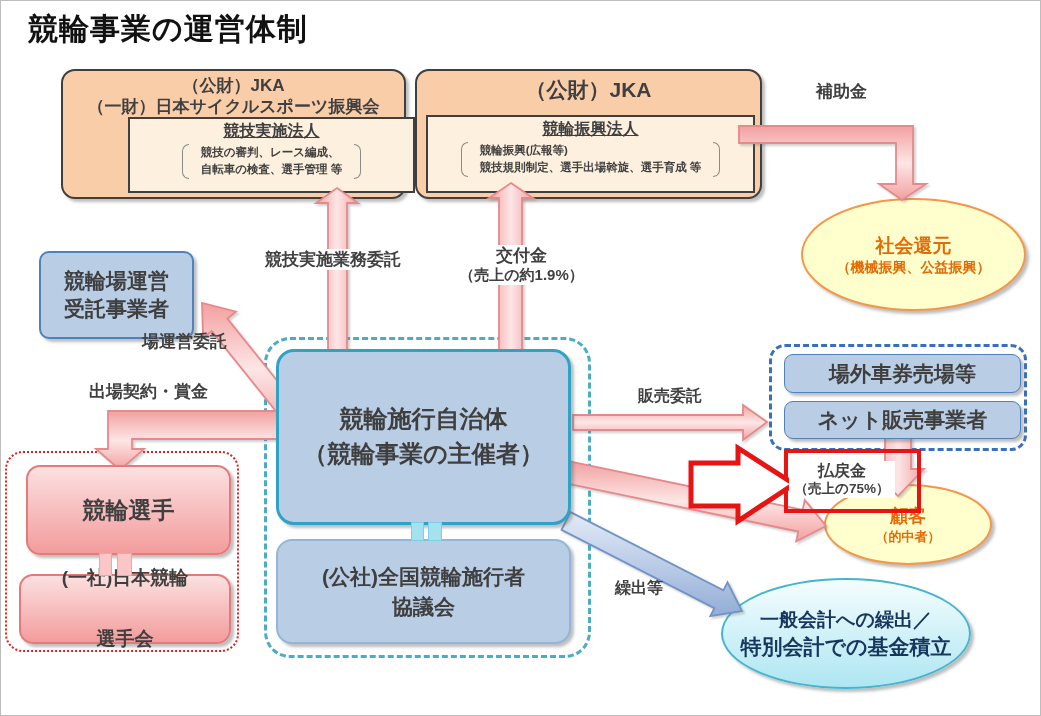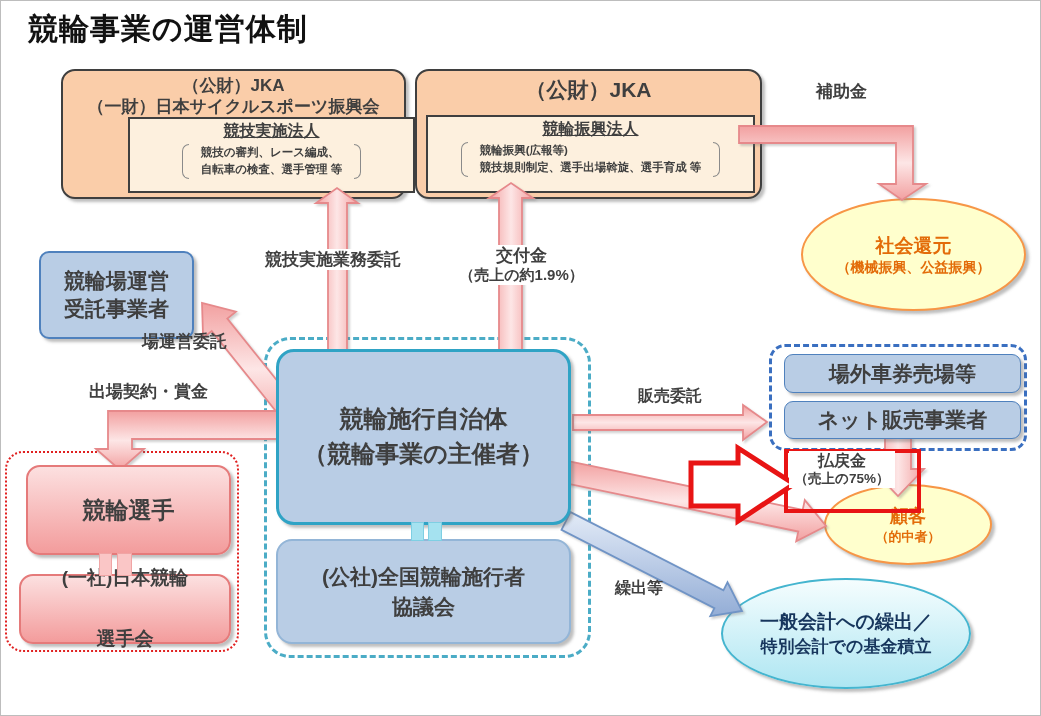--- a/index.html
+++ b/index.html
@@ -95,21 +95,21 @@
     <div style="font-size:14px;">（機械振興、公益振興）</div>
   </div>
 
   <div class="abs ellipse yellow shadow" style="left:823px;top:483px;width:168px;height:81px;">
     <div style="font-size:18px;">顧客</div>
     <div style="font-size:13px;">（的中者）</div>
   </div>
 
   <div class="abs ellipse cyanellipse shadow" style="left:720px;top:577px;width:250px;height:111px;">
     <div style="font-size:19px;">一般会計への繰出／</div>
-    <div style="font-size:17px;">特別会計での基金積立</div>
+    <div style="font-size:21px;">特別会計での基金積立</div>
   </div>
 
   <div class="abs dashed-cyan" style="left:263px;top:336px;width:327px;height:321px;"></div>
   <div class="abs dashed-blue" style="left:768px;top:343px;width:258px;height:107px;"></div>
   <div class="abs dotted-red" style="left:4px;top:450px;width:234px;height:201px;"></div>
 
   <svg id="arrows" width="1041" height="716" viewBox="0 0 1041 716">
     <defs>
       <linearGradient id="gpv" x1="0" y1="0" x2="1" y2="0">
         <stop offset="0" stop-color="#F2A0A0"></stop>
@@ -191,18 +191,18 @@
   <div class="abs lbl" style="left:815px;top:80px;">補助金</div>
   <div class="abs lbl wbg" style="left:262px;top:248px;">競技実施業務委託</div>
   <div class="abs lbl wbg" style="left:448px;top:244px;width:145px;text-align:center;">
     <div>交付金</div>
     <div style="font-size:15px;">（売上の約1.9%）</div>
   </div>
   <div class="abs lbl" style="left:141px;top:330px;">場運営委託</div>
   <div class="abs lbl" style="left:88px;top:380px;">出場契約・賞金</div>
   <div class="abs lbl" style="left:637px;top:385px;font-size:16px;">販売委託</div>
   <div class="abs lbl" style="left:614px;top:577px;font-size:16px;">繰出等</div>
-  <div class="abs lbl wbg" style="left:788px;top:450px;width:106px;text-align:center;font-size:16px;">
+  <div class="abs lbl wbg" style="left:788px;top:460px;width:106px;text-align:center;font-size:16px;">
     <div>払戻金</div>
     <div style="font-size:13.5px;">（売上の75%）</div>
   </div>
 
 </div>
 
 </body></html>

